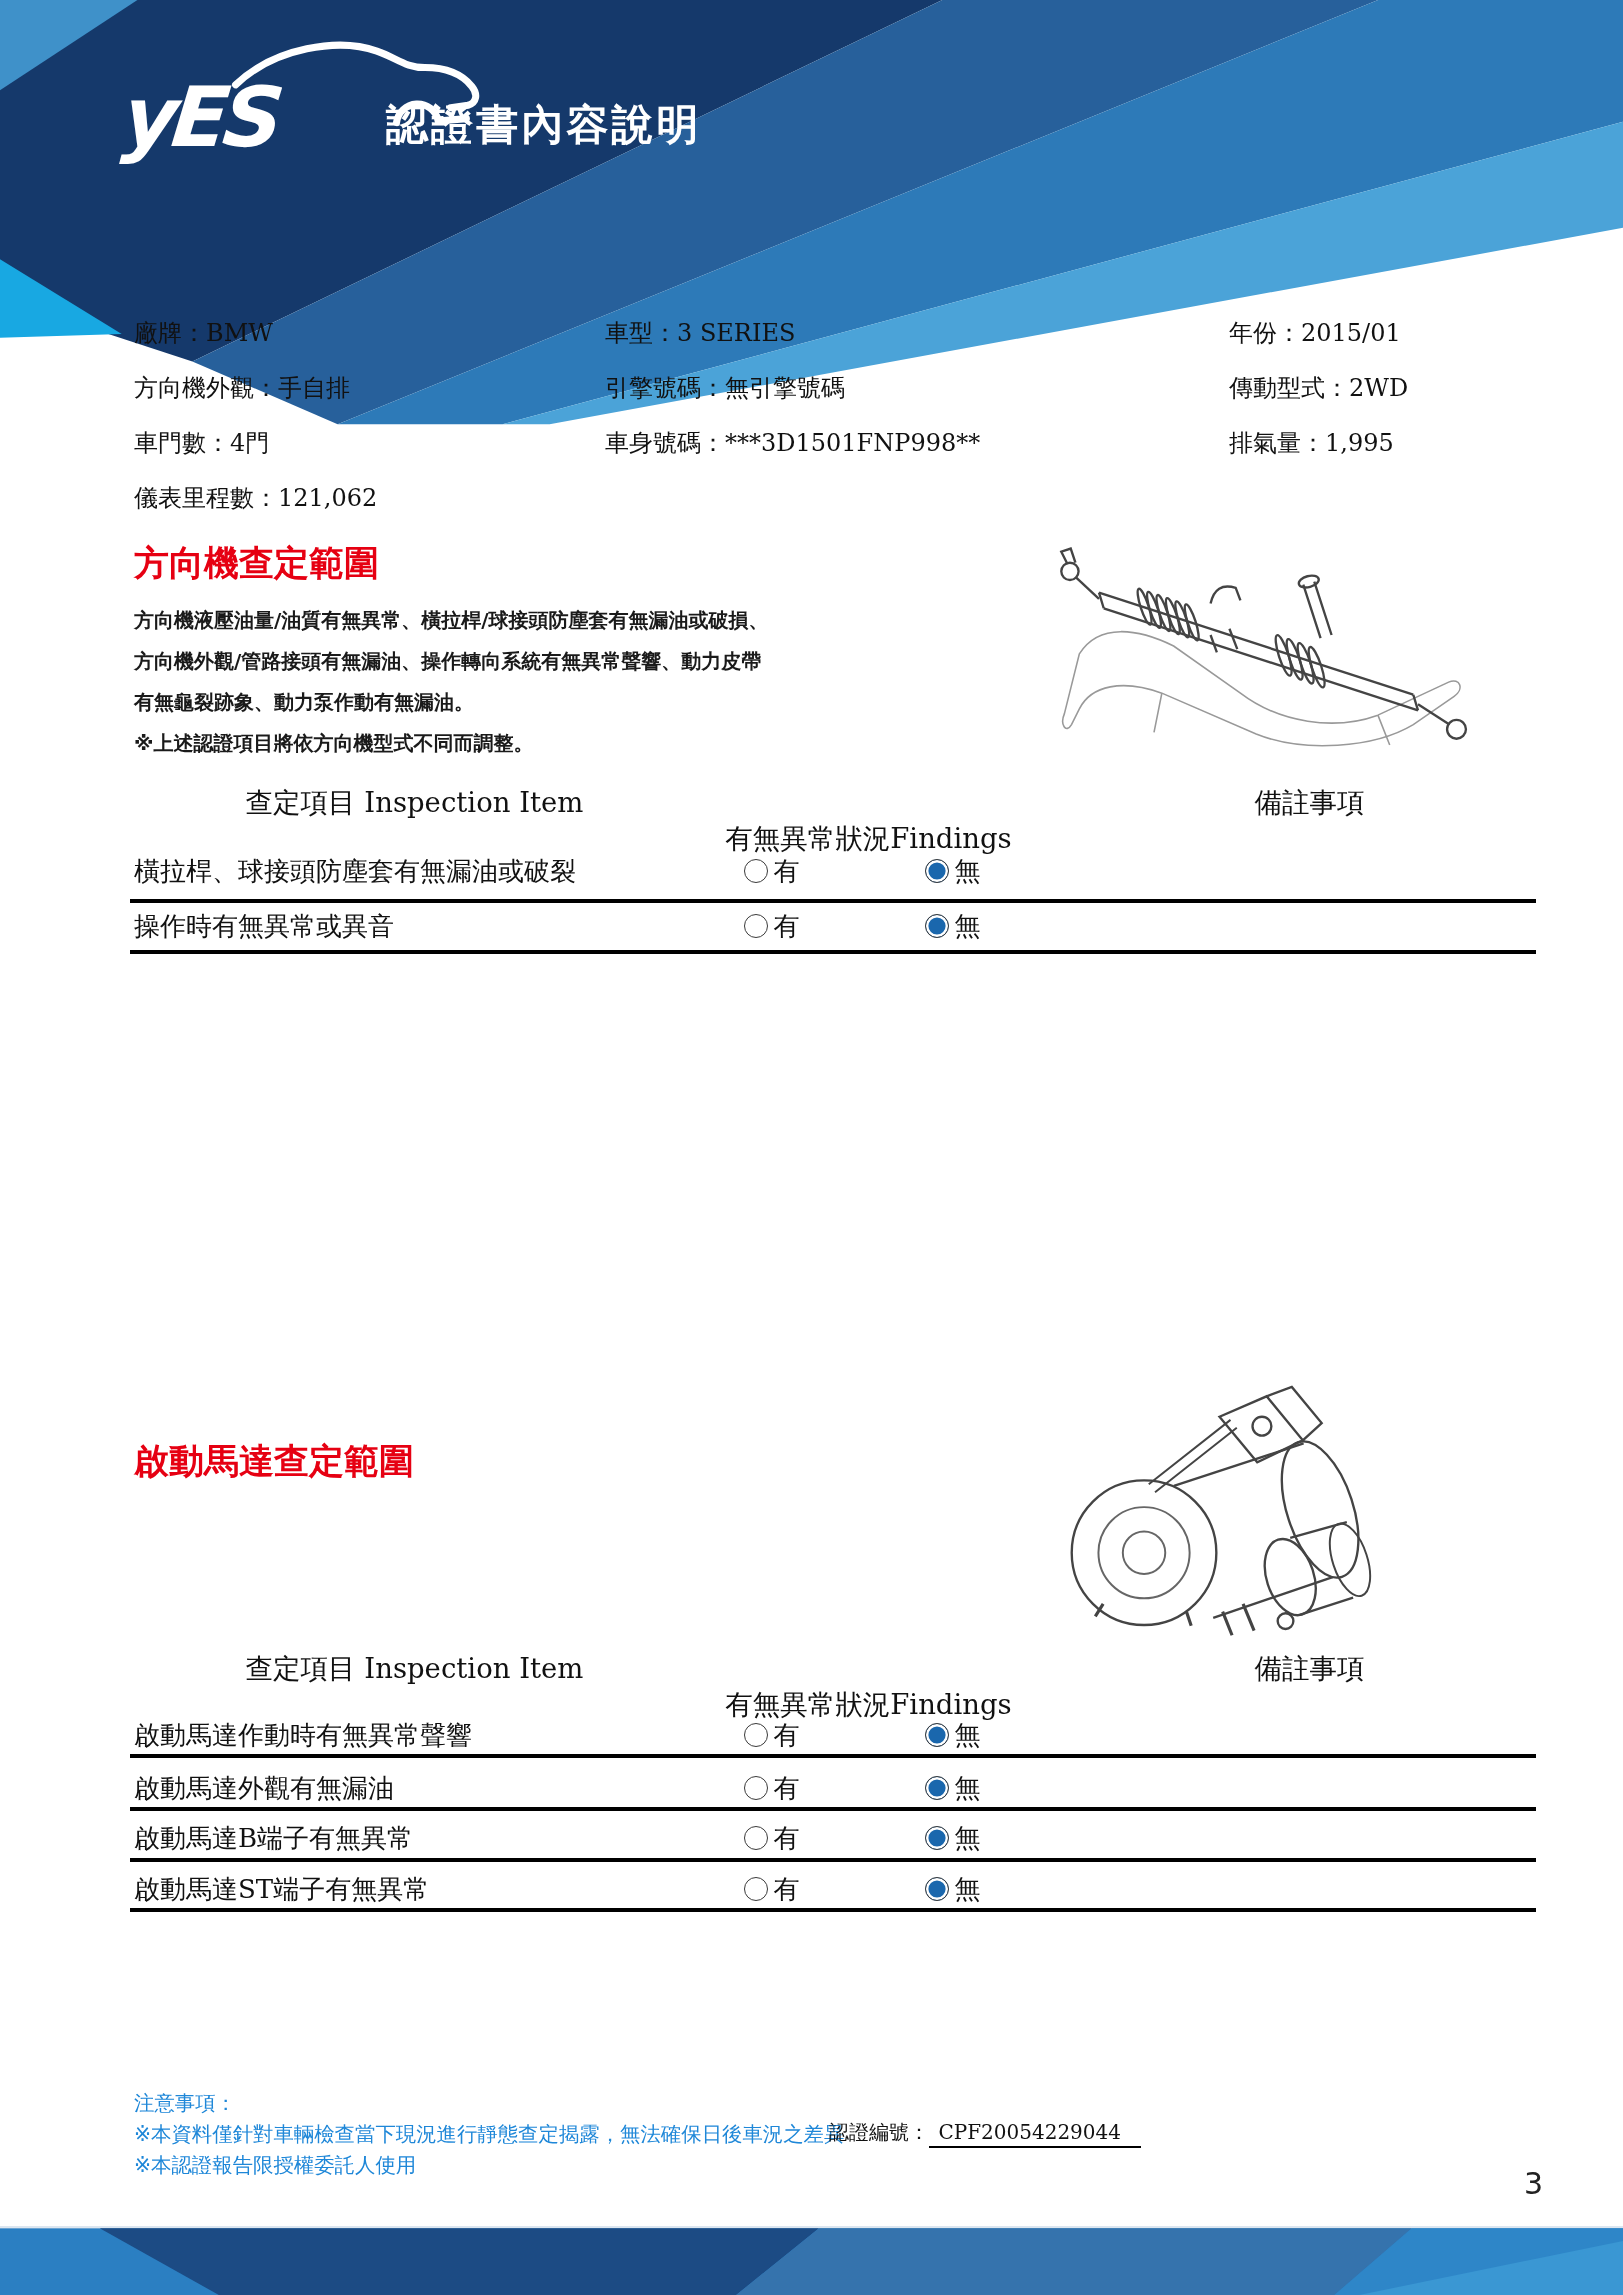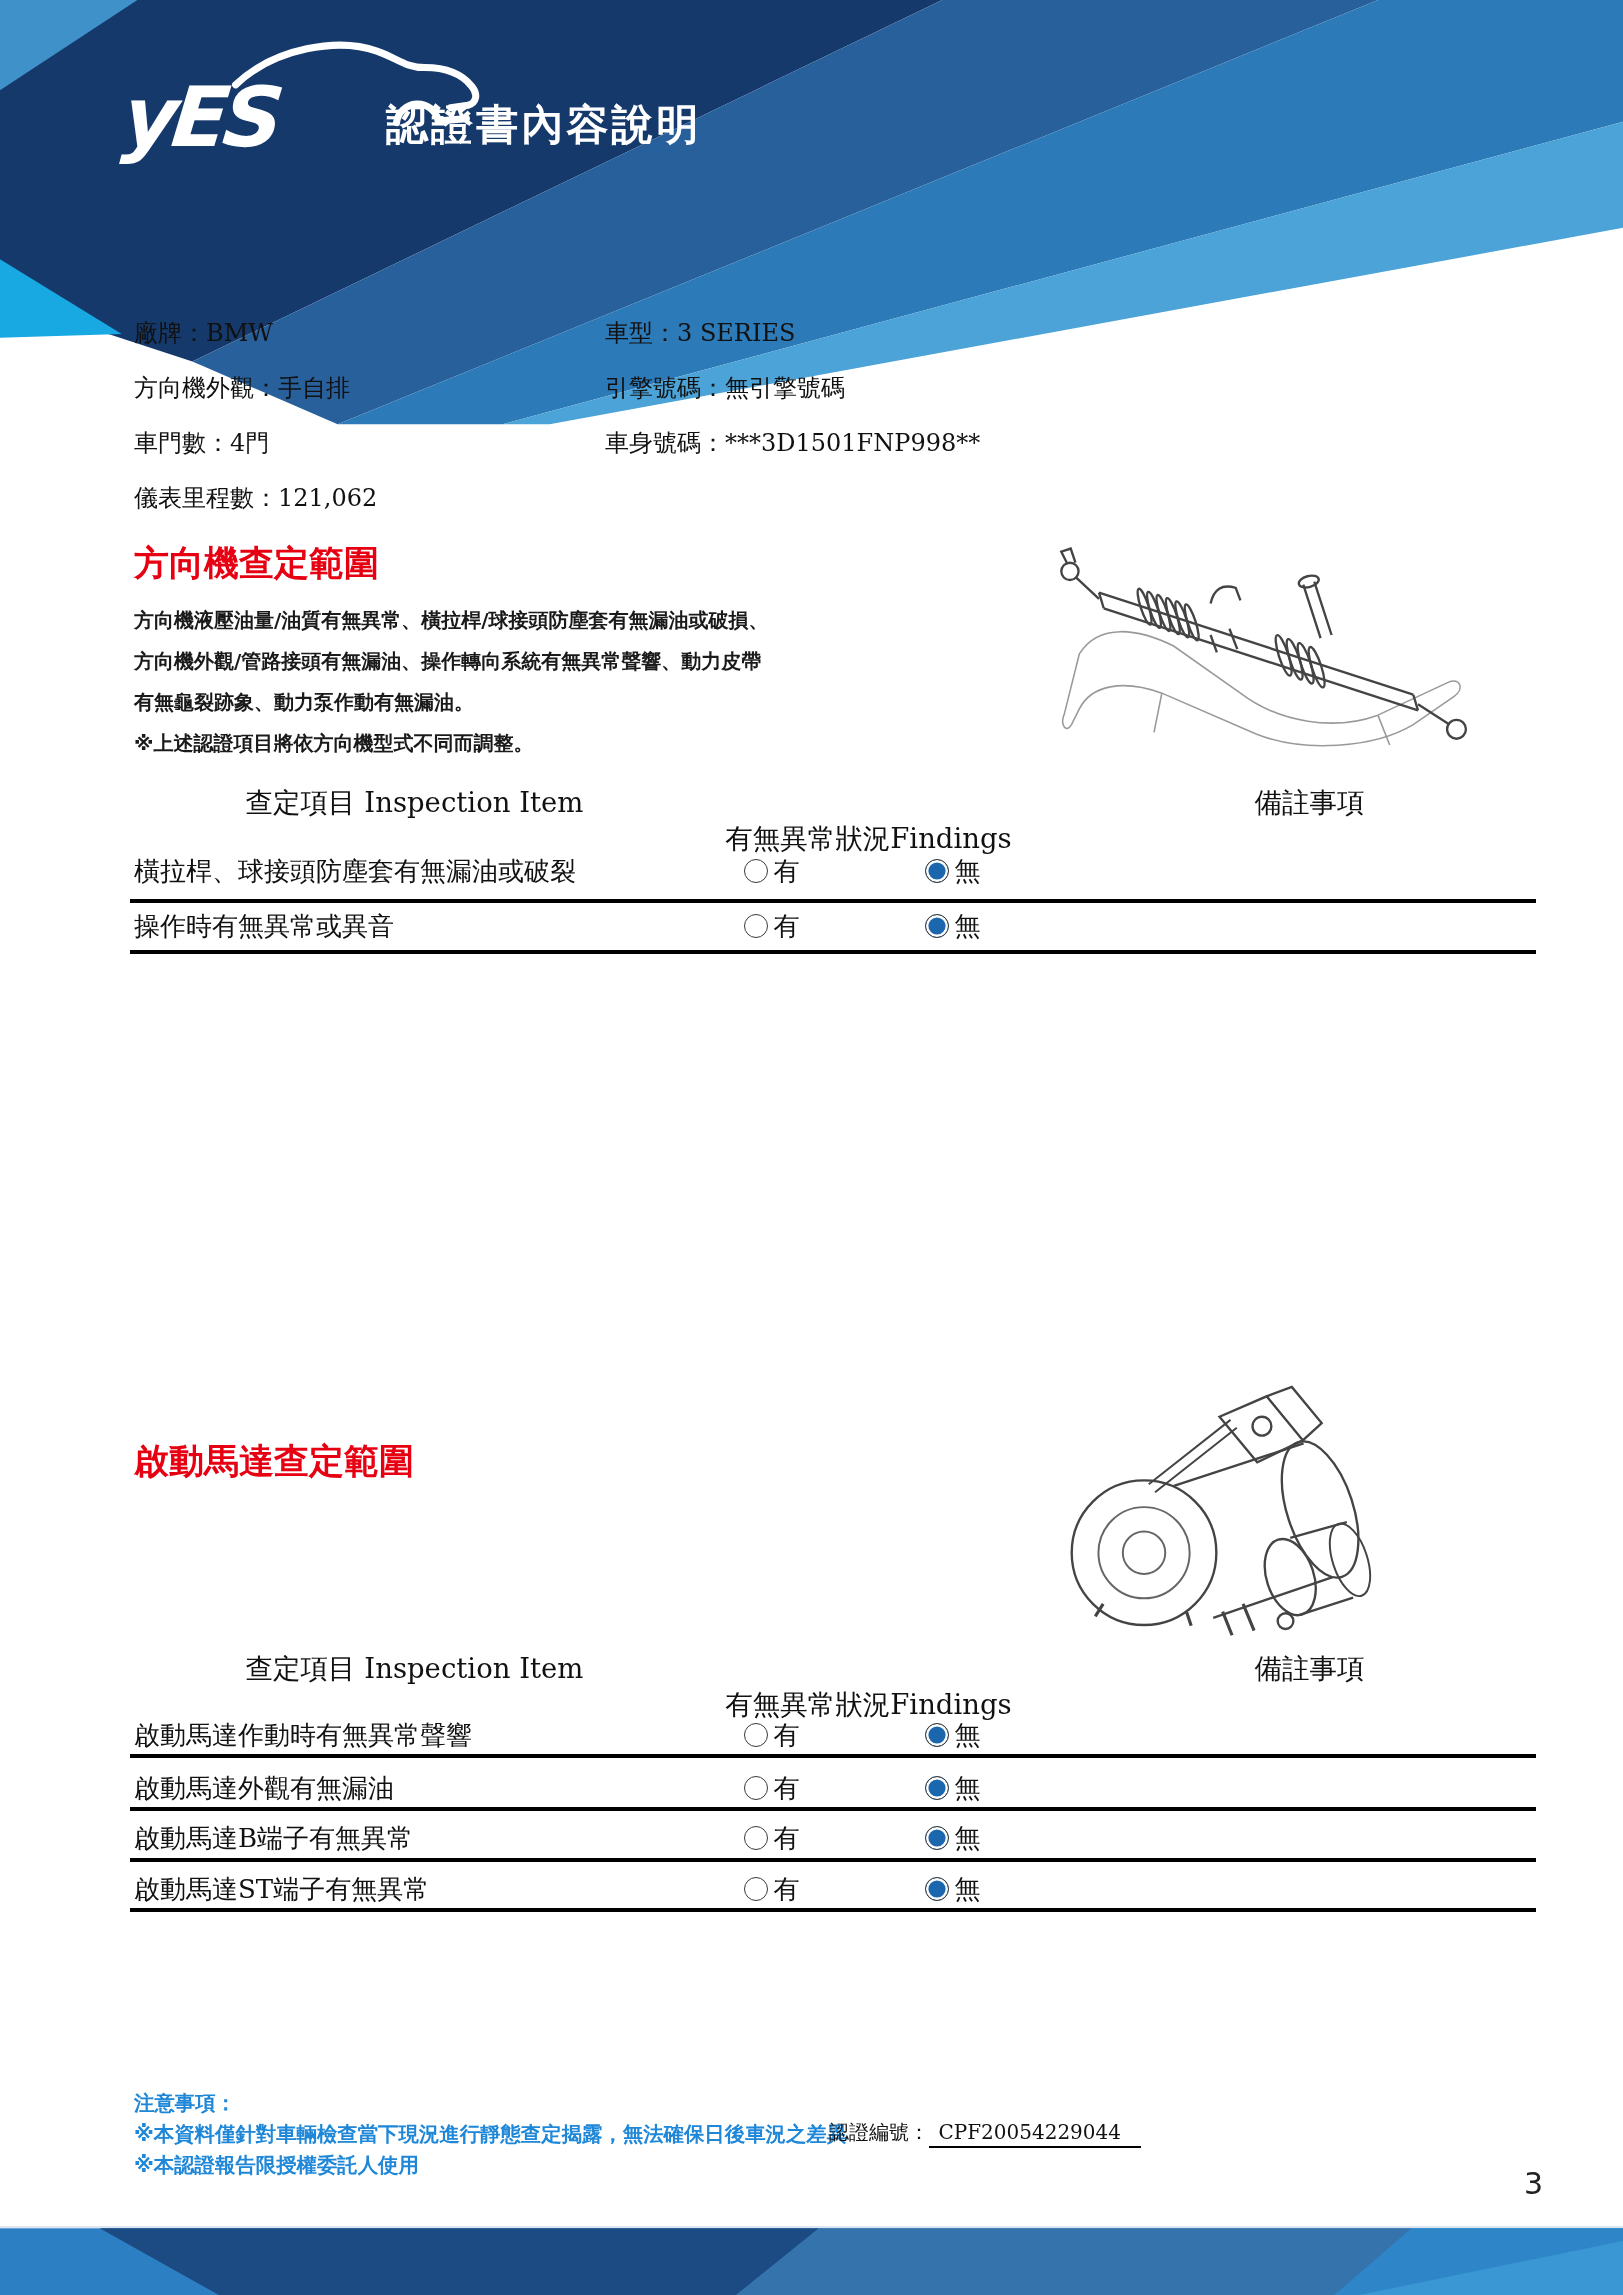--- a/index.html
+++ b/index.html
@@ -38,21 +38,21 @@
   }
   .radio{position:absolute;top:3.1px;display:flex;align-items:center;gap:5.5px;cursor:pointer;}
   .radio.pos-yes{left:744px;} .radio.pos-no{left:925px;}
   .rdot{width:24px;height:24px;border-radius:50%;border:1.6px solid #3a3a3a;background:#fff;box-sizing:border-box;flex:0 0 auto;}
   .rdot.filled{background:#1a67ad;box-shadow:inset 0 0 0 2.4px #ffffff;}
   .rlabel{font-family:"DejaVu Serif","Liberation Serif",serif;font-size:26px;line-height:30px;}
   .hline{position:absolute;left:130px;width:1406px;height:3.9px;background:#000;}
   
   .illus{position:absolute;}
   
-  .notes{position:absolute;left:134px;color:#1e87d8;font-weight:bold;font-size:20.4px;}
+  .notes{position:absolute;left:134px;color:#1e87d8;font-weight:normal;font-size:20.4px;}
   .notes .note-line{height:31px;line-height:28px;white-space:nowrap;}
   .cert{position:absolute;left:829px;top:2119px;font-family:"DejaVu Serif","Liberation Serif",serif;font-size:20px;white-space:nowrap;}
   .cert-number{border-bottom:2.4px solid #000;padding:0 20.4px 2.4px 9.4px;}
   .page-number{position:absolute;left:1524px;top:2166px;font-size:30px;color:#222;}
   .footer-band{position:absolute;left:0;top:2226px;width:1623px;height:70px;}
 </style>
 </head>
 <body>
 
 <div class="page">
@@ -79,20 +79,25 @@
     <div class="vi-item">廠牌：BMW</div>
     <div class="vi-item">方向機外觀：手自排</div>
     <div class="vi-item">車門數：4門</div>
     <div class="vi-item">儀表里程數：121,062</div>
   </div>
   <div class="vi-col c2">
     <div class="vi-item">車型：3 SERIES</div>
     <div class="vi-item">引擎號碼：無引擎號碼</div>
     <div class="vi-item">車身號碼：***3D1501FNP998**</div>
   </div>
+  <div class="vi-col c3">
+    <div class="vi-item">年份：2015/01</div>
+    <div class="vi-item">傳動型式：2WD</div>
+    <div class="vi-item">排氣量：1,995</div>
+  </div>
 
   <div class="sec-title" style="top:540px">方向機查定範圍</div>
   <div class="sec-desc sec1-desc" style="top:600px">
     <div class="desc-line">方向機液壓油量/油質有無異常、橫拉桿/球接頭防塵套有無漏油或破損、</div>
     <div class="desc-line">方向機外觀/管路接頭有無漏油、操作轉向系統有無異常聲響、動力皮帶</div>
     <div class="desc-line">有無龜裂跡象、動力泵作動有無漏油。</div>
     <div class="desc-line">※上述認證項目將依方向機型式不同而調整。</div>
   </div>
 
   <svg class="illus" style="left:1044px;top:528px" width="440" height="236" viewBox="0 0 560 300">

